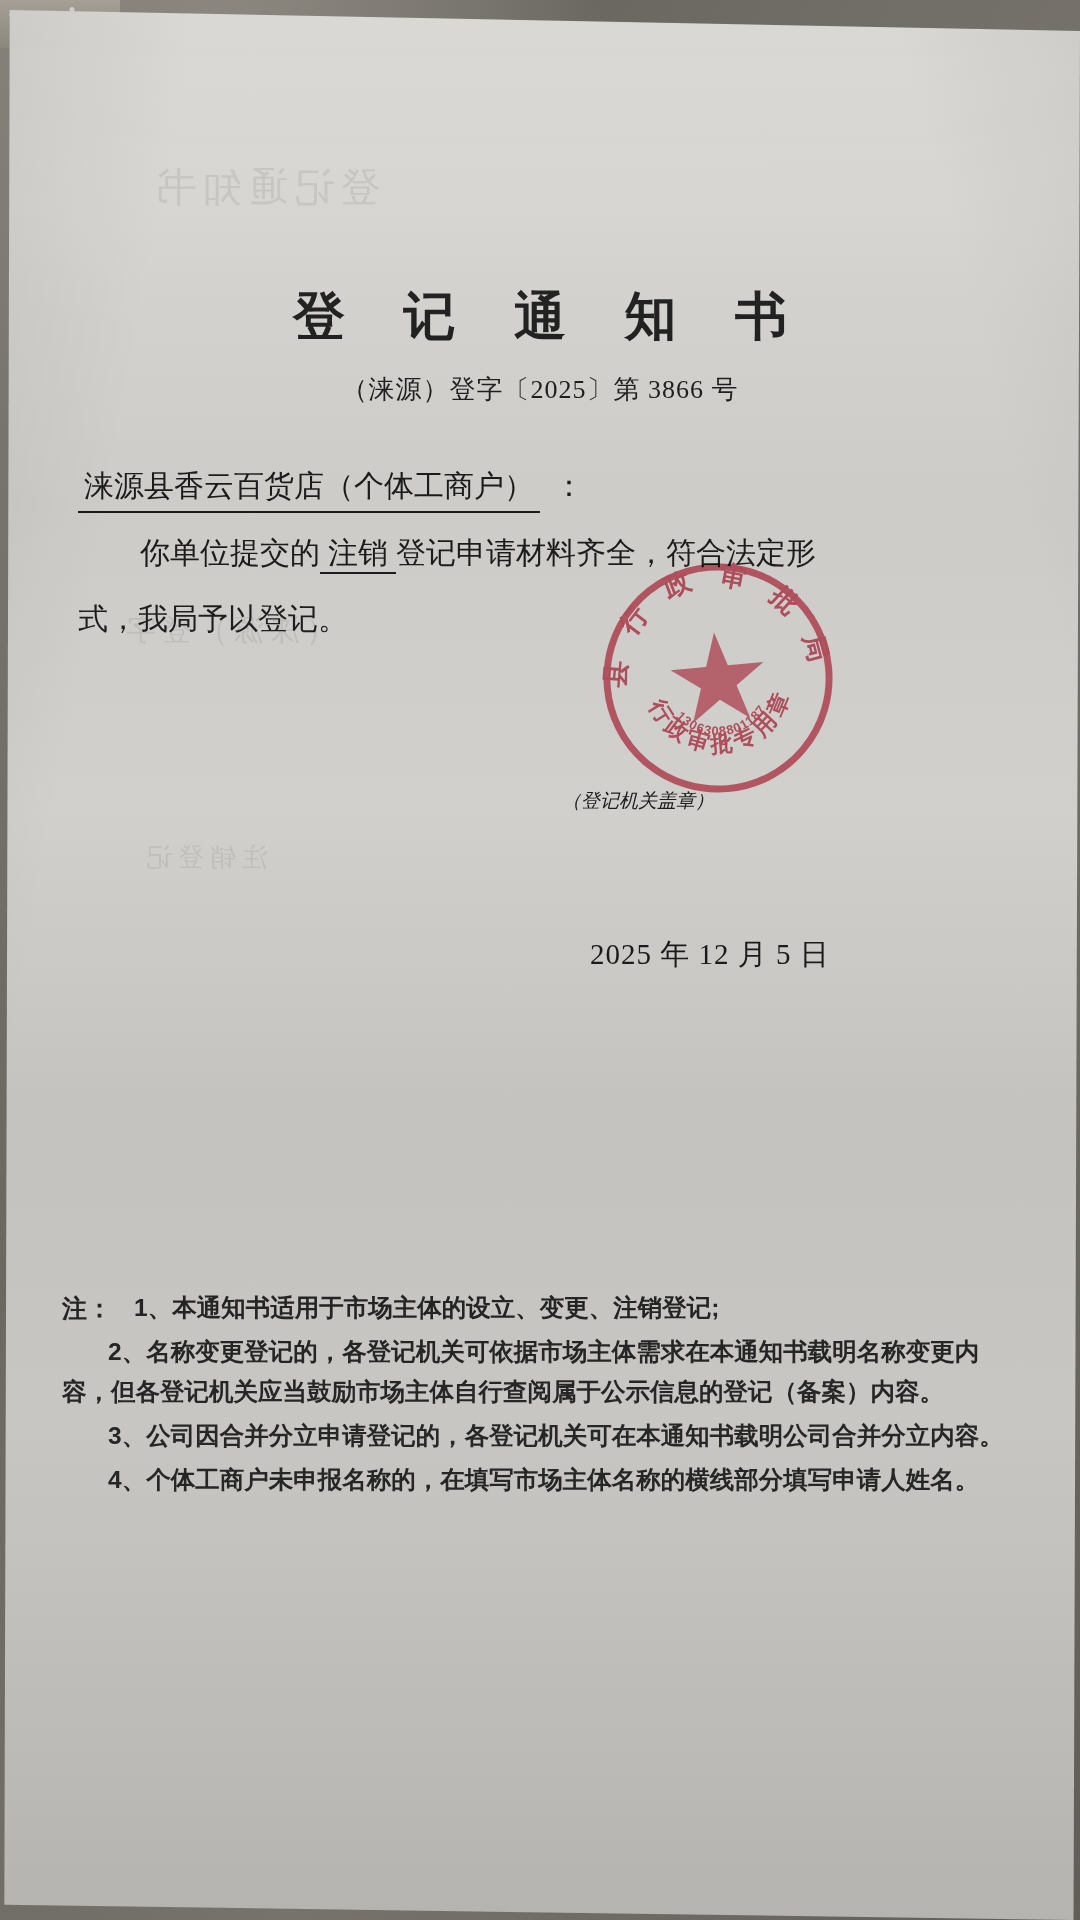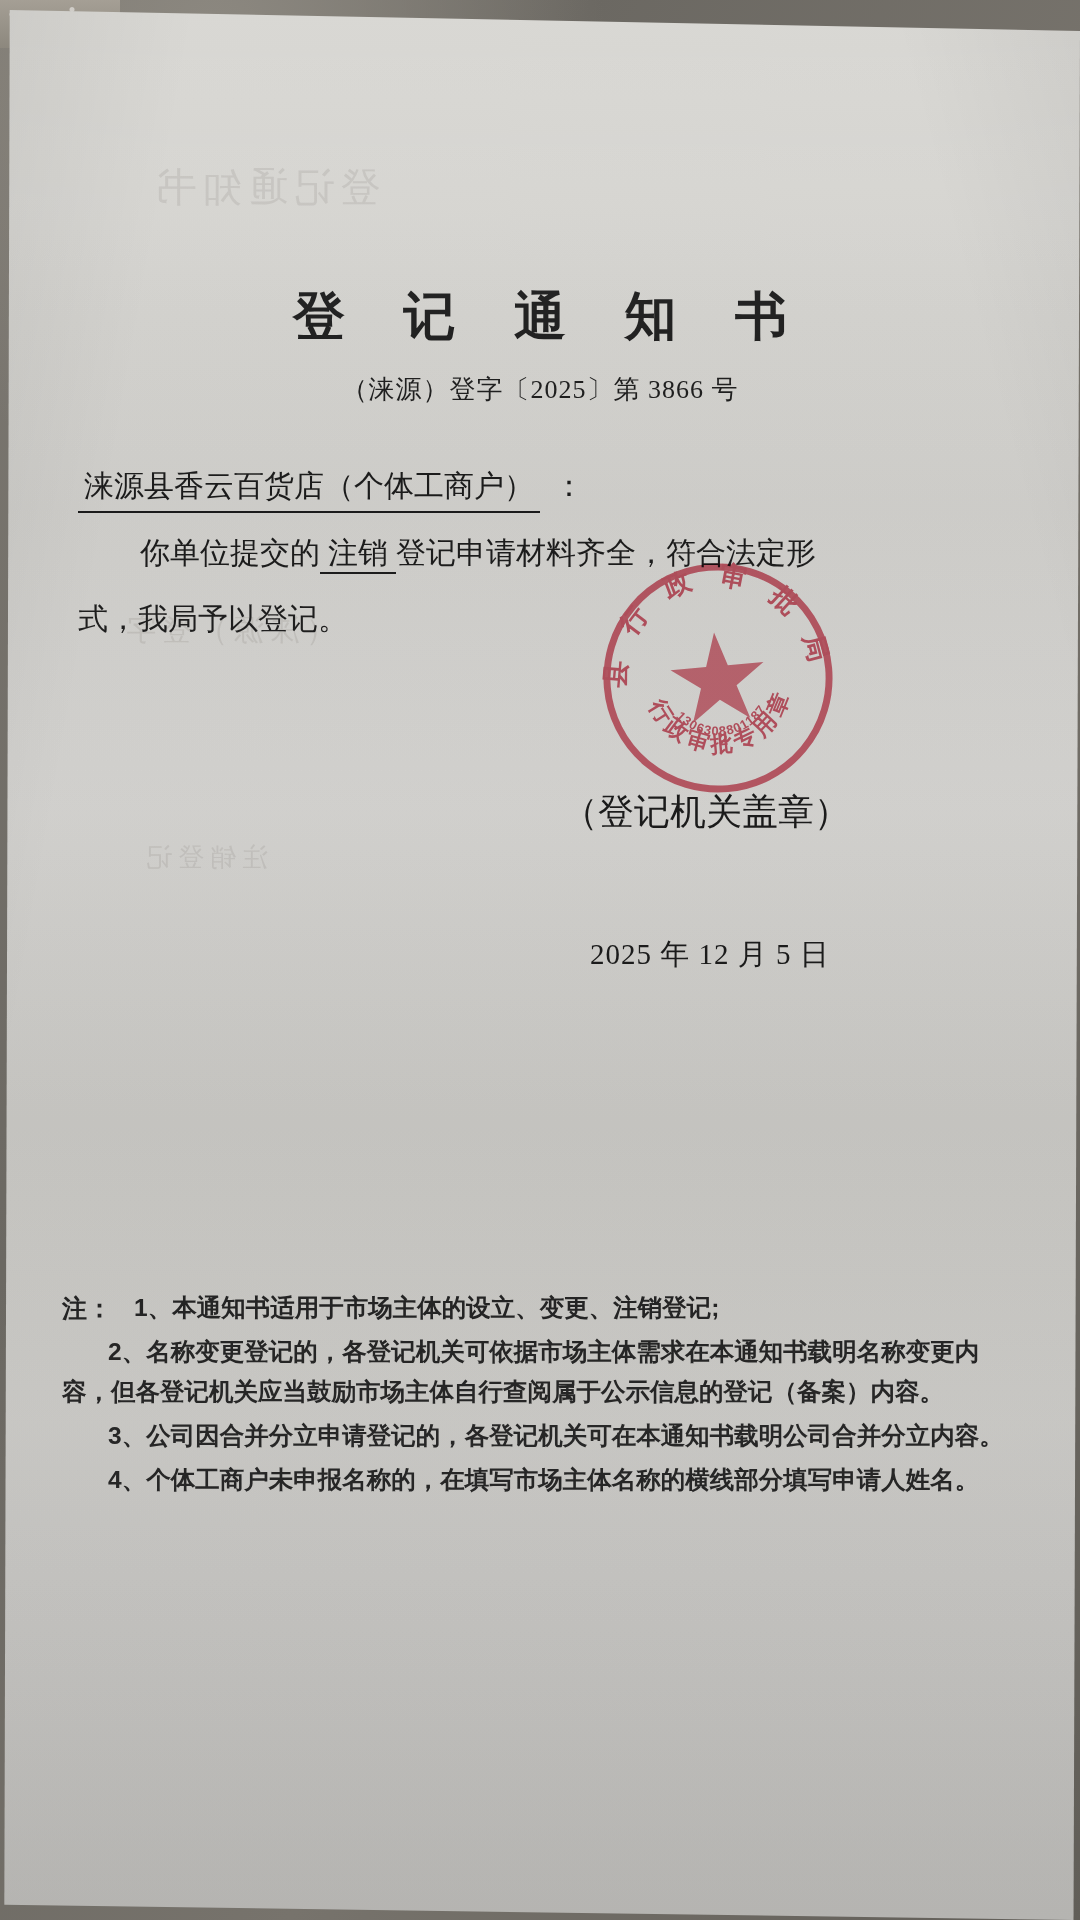--- a/index.html
+++ b/index.html
@@ -135,22 +135,23 @@
   }
   .body-para .blank {
     border-bottom: 2px solid #1b1b1b;
     padding: 0 8px 3px 8px;
   }
 
   .seal-caption {
     position: absolute;
     top: 778px;
     left: 562px;
-    font-size: 36px;
+    font-size: 19px;
     z-index: 3;
+    font-style: italic;
   }
 
   .date-line {
     position: absolute;
     top: 925px;
     left: 590px;
     font-size: 29px;
     letter-spacing: 1px;
     z-index: 3;
     text-align: center;

